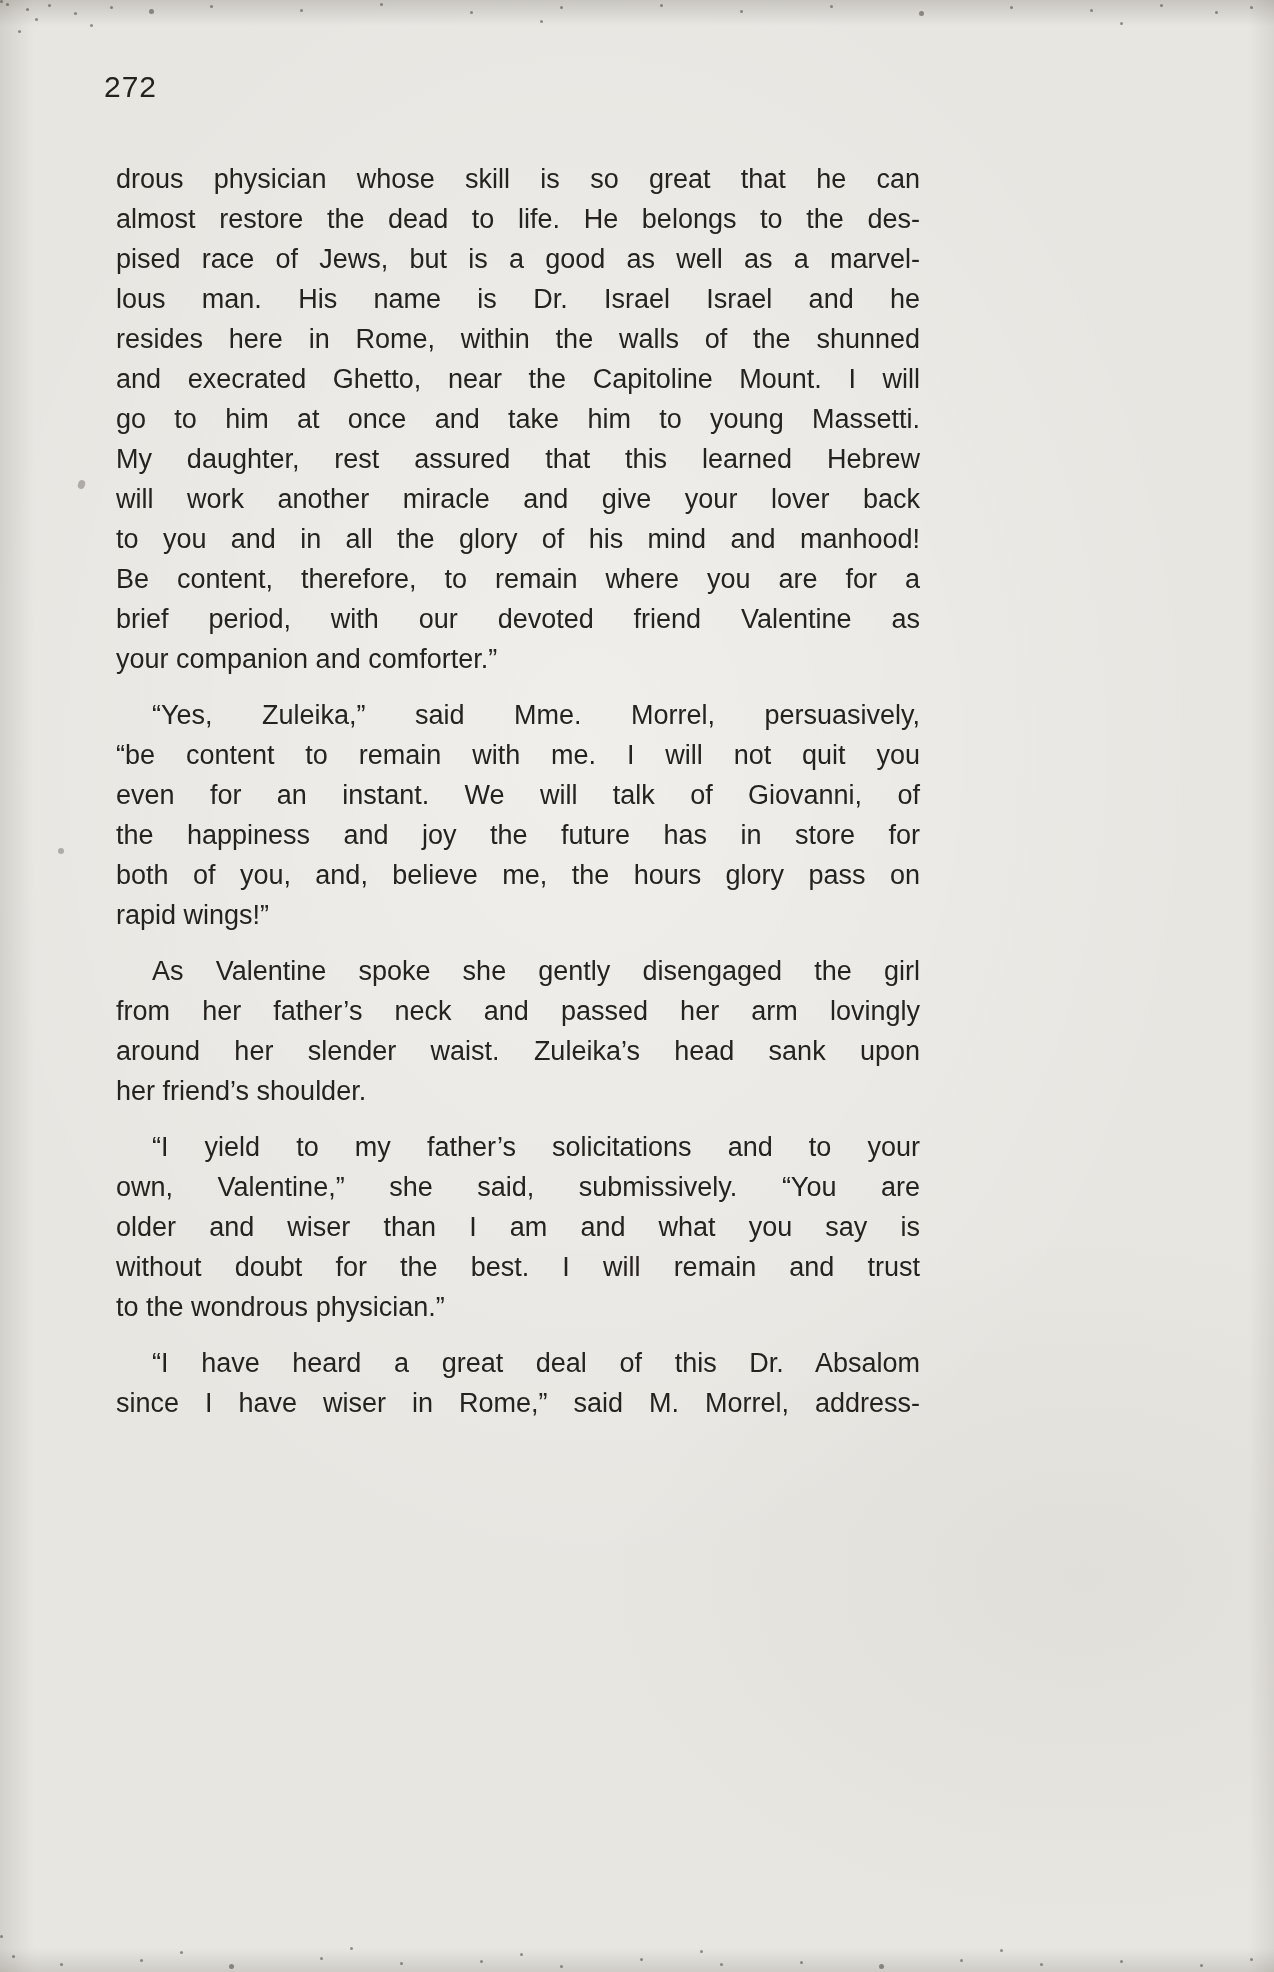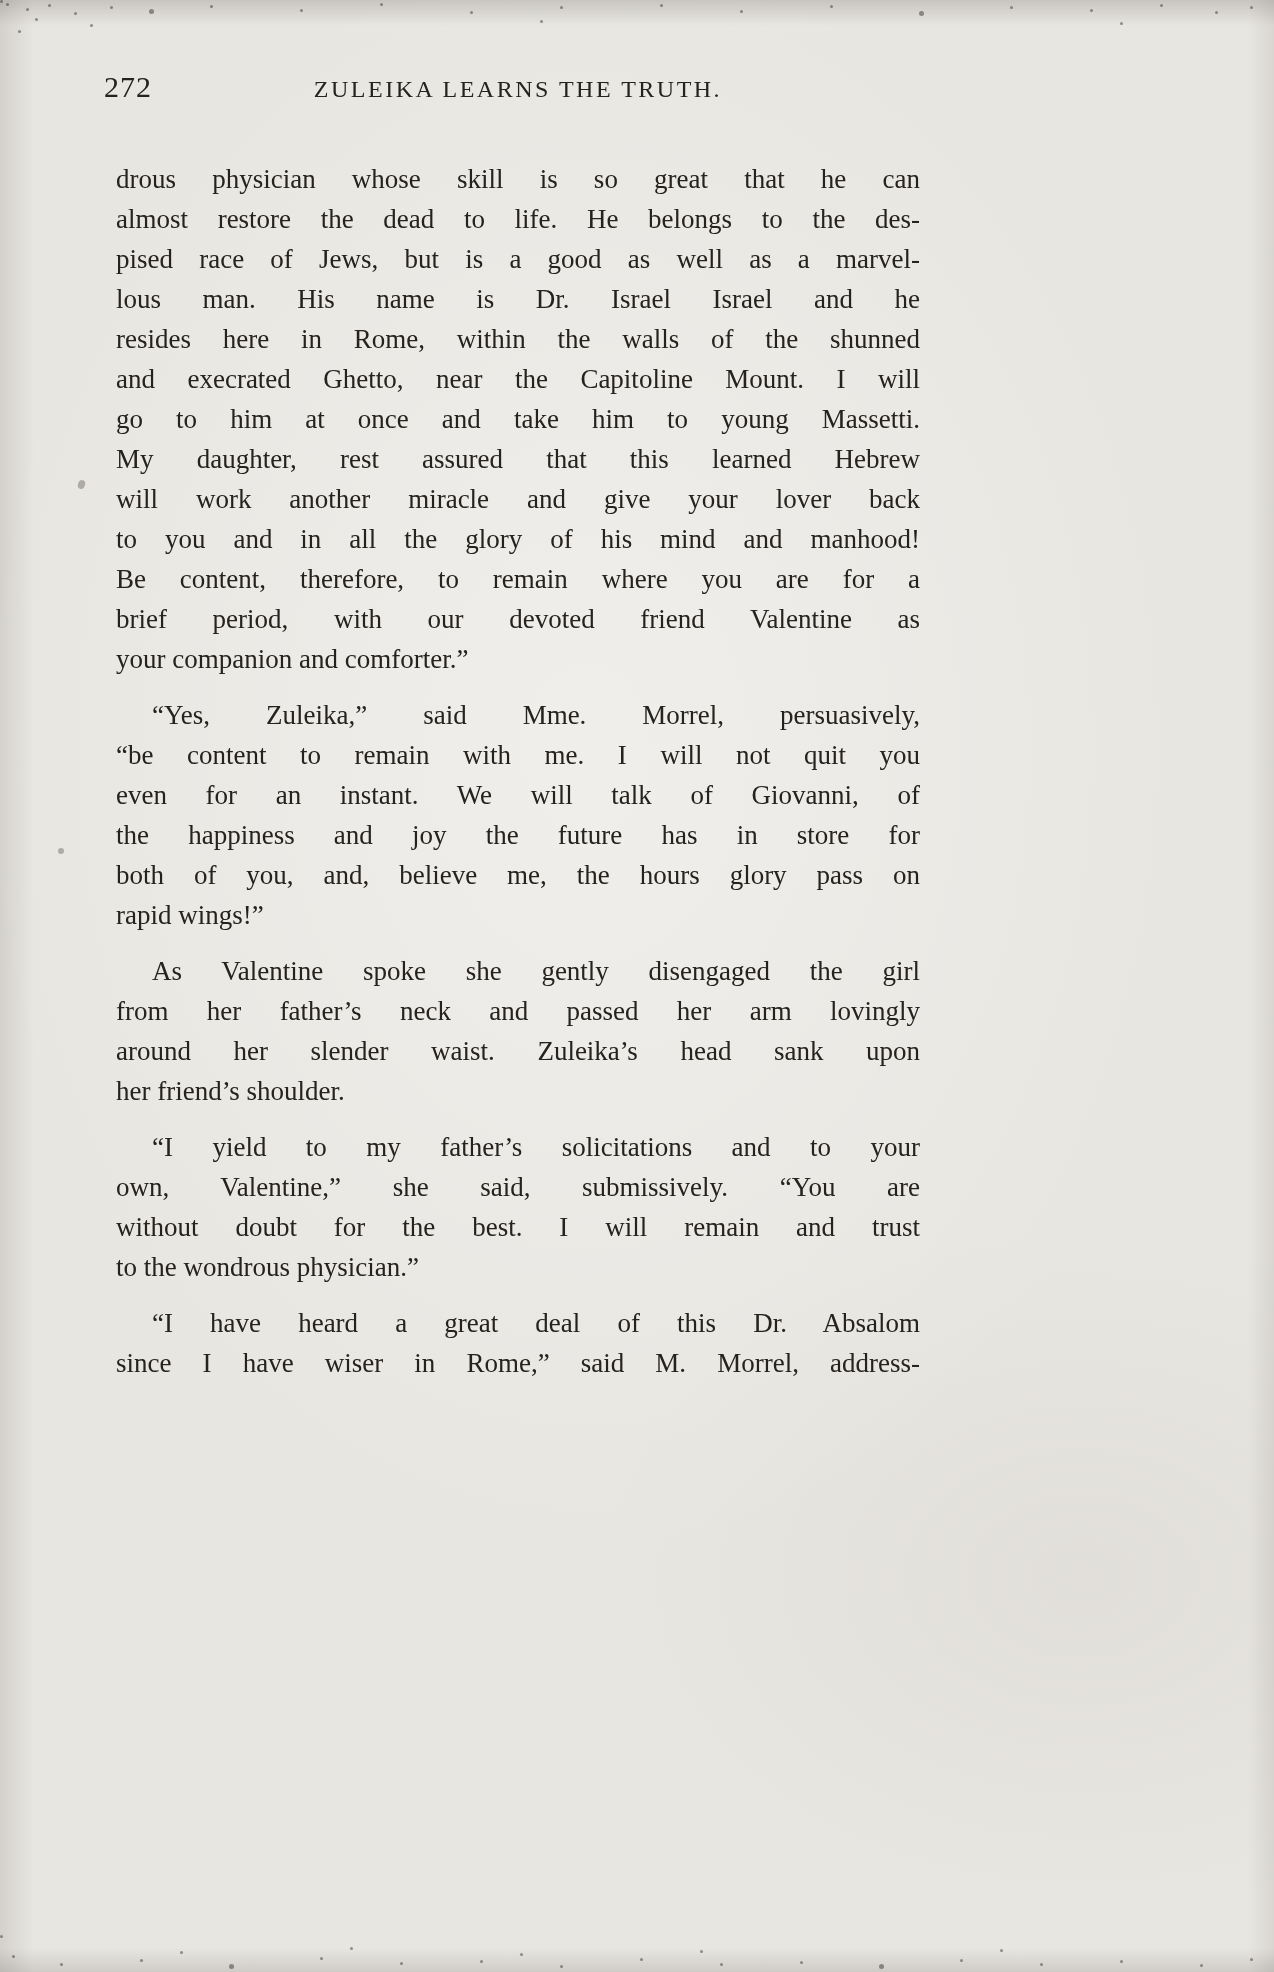--- a/index.html
+++ b/index.html
@@ -10,21 +10,21 @@
   .page {
     position: relative;
     width: 1274px;
     height: 1972px;
     margin: 0 auto;
     overflow: hidden;
     background:
       radial-gradient(ellipse 900px 1200px at 46% 38%, rgba(255,255,255,0.35), rgba(255,255,255,0) 70%),
       radial-gradient(ellipse 700px 500px at 85% 80%, rgba(120,112,100,0.06), rgba(120,112,100,0) 70%),
       #e8e6e1;
-    font-family: Liberation Serif, serif;
+    font-family: Liberation Sans, sans-serif;
     color: #26231f;
   }
   .edge-vignette {
     position: absolute;
     inset: 0;
     pointer-events: none;
     background:
       linear-gradient(180deg, rgba(72,66,58,0.20), rgba(72,66,58,0) 26px),
       linear-gradient(0deg, rgba(72,66,58,0.16), rgba(72,66,58,0) 24px),
       linear-gradient(90deg, rgba(72,66,58,0.13), rgba(72,66,58,0) 34px),
@@ -110,21 +110,20 @@
 
 <div class="page">
   <div class="edge-vignette"></div>
   <div class="specks specks-top"></div>
   <div class="specks specks-bottom"></div>
   <div class="margin-mark mark-1"></div>
   <div class="margin-mark mark-2"></div>
 
   <header class="header-row">
     <span class="page-number">272</span>
-    <span class="running-head">ZULEIKA LEARNS THE TRUTH.</span>
   </header>
 
   <main class="text-block" id="text-block">
       <div class="paragraph">
         <div class="line">drous physician whose skill is so great that he can</div>
         <div class="line">almost restore the dead to life. He belongs to the des-</div>
         <div class="line">pised race of Jews, but is a good as well as a marvel-</div>
         <div class="line">lous man. His name is Dr. Israel Israel and he</div>
         <div class="line">resides here in Rome, within the walls of the shunned</div>
         <div class="line">and execrated Ghetto, near the Capitoline Mount. I will</div>
@@ -146,20 +145,21 @@
       </div>
       <div class="paragraph">
         <div class="line indent">As Valentine spoke she gently disengaged the girl</div>
         <div class="line">from her father’s neck and passed her arm lovingly</div>
         <div class="line">around her slender waist. Zuleika’s head sank upon</div>
         <div class="line end">her friend’s shoulder.</div>
       </div>
       <div class="paragraph">
         <div class="line indent">“I yield to my father’s solicitations and to your</div>
         <div class="line">own, Valentine,” she said, submissively. “You are</div>
+        <div class="line">older and wiser than I am and what you say is</div>
         <div class="line">without doubt for the best. I will remain and trust</div>
         <div class="line end">to the wondrous physician.”</div>
       </div>
       <div class="paragraph">
         <div class="line indent">“I have heard a great deal of this Dr. Absalom</div>
         <div class="line">since I have wiser in Rome,” said M. Morrel, address-</div>
       </div>
     </main>
 </div>
 

